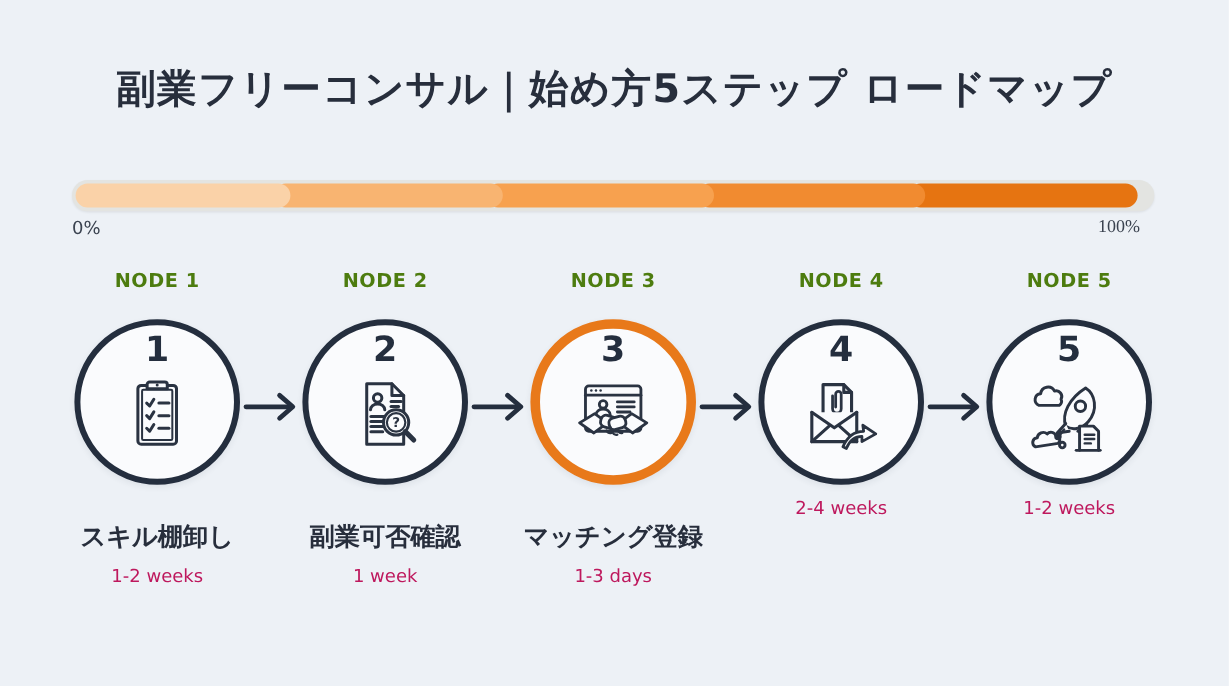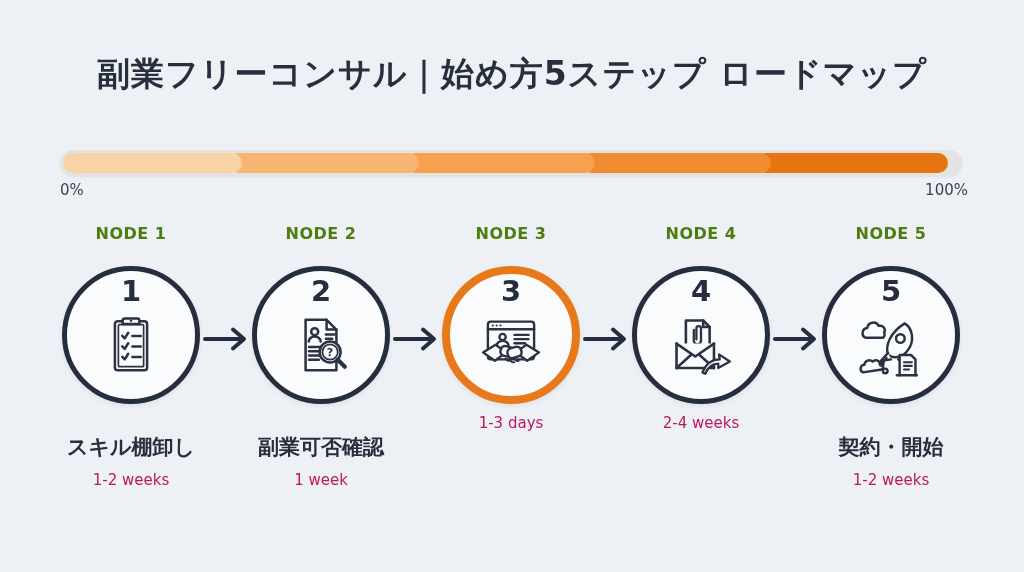--- a/index.html
+++ b/index.html
@@ -53,21 +53,21 @@
   .seg-4 { background: #F18B30; z-index: 2; }
   .seg-5 { background: #E67411; z-index: 1; }
 
   .pct-label {
     position: absolute;
     top: 181px;
     font-size: 15px;
     color: #3B4350;
   }
   .pct-start { left: 60px; }
-  .pct-end { right: 56px; }
+  .pct-end { right: 74px; font-family: Liberation Serif, serif; }
 
   
   .nodes-row {
     position: absolute;
     top: 224px;
     left: 36px;
     width: 950px;
     display: flex;
   }
   .node-col {
@@ -224,20 +224,21 @@
               <polygon points="90,62 72,51 57,62 73,74"></polygon>
               <rect x="35" y="54" width="20" height="14" rx="6" transform="rotate(16 45 61)"></rect>
               <rect x="45" y="55" width="20" height="14" rx="6" transform="rotate(-16 55 62)"></rect>
             </g>
             <path d="M42,71 q2,4 6,3" stroke-width="2.6"></path>
             <path d="M49,73 q2,4 6,3" stroke-width="2.6"></path>
             <path d="M56,72 q2,3 5,2" stroke-width="2.6"></path>
           </svg>
         </div>
       </div>
+      <div class="node-title">マッチング登録</div>
       <div class="node-duration">1-3 days</div>
     </div>
 
     <div class="node-col">
       <div class="node-tag">NODE 4</div>
       <div class="node-circle">
         <div class="node-number">4</div>
         <div class="node-icon">
           <svg class="lineart" width="72" height="72" viewBox="0 0 100 100" stroke-width="3.6">
             <path d="M29,55 V16 h24 l9,9 v30" fill="#FAFBFD"></path>
@@ -270,21 +271,20 @@
             <circle cx="42" cy="86" r="3.2"></circle>
             <circle cx="37" cy="76" r="2.6"></circle>
             <path d="M62,92 V64 h16 l6,6 v22" fill="#FAFBFD"></path>
             <line x1="68" y1="74" x2="79" y2="74" stroke-width="2.8"></line>
             <line x1="68" y1="79" x2="79" y2="79" stroke-width="2.8"></line>
             <line x1="68" y1="84" x2="75" y2="84" stroke-width="2.8"></line>
             <path d="M58,92 h28" stroke-width="3.2"></path>
           </svg>
         </div>
       </div>
-      <div class="node-title">契約・開始</div>
       <div class="node-duration">1-2 weeks</div>
     </div>
 
   </div>
 
   <svg class="flow-arrow arrow-1" viewBox="0 0 48 28">
     <g stroke="#242E3E" stroke-width="4" fill="none" stroke-linecap="round" stroke-linejoin="round">
       <line x1="3" y1="14" x2="41" y2="14"></line>
       <polyline points="31,4.5 42,14 31,23.5"></polyline>
     </g>

